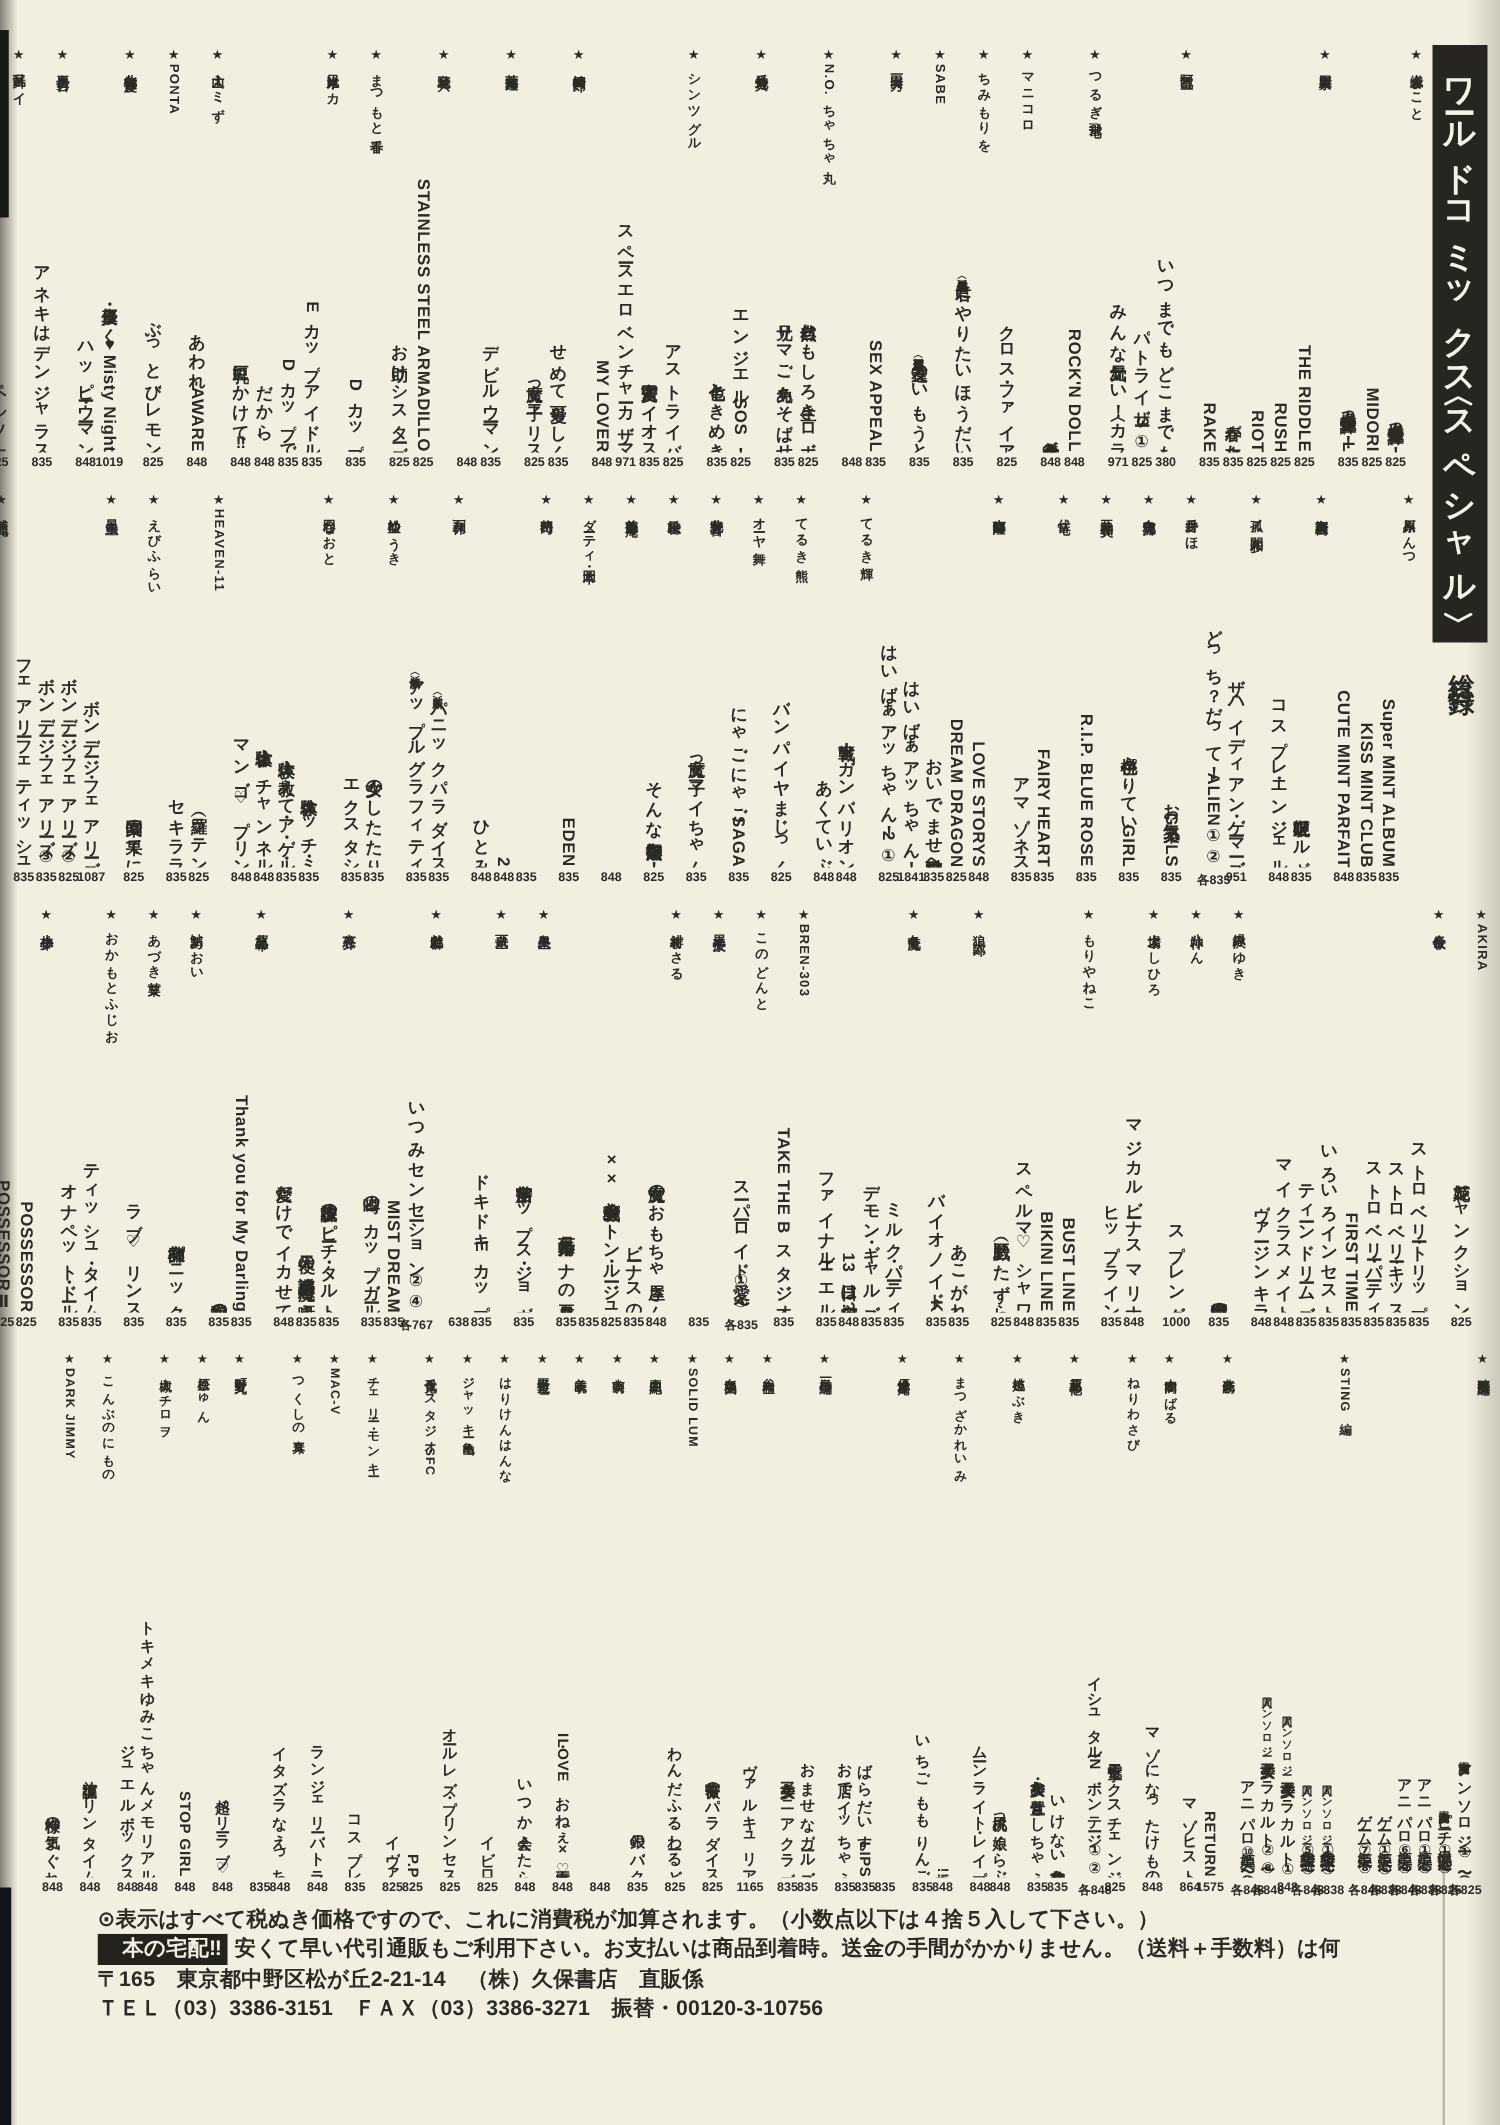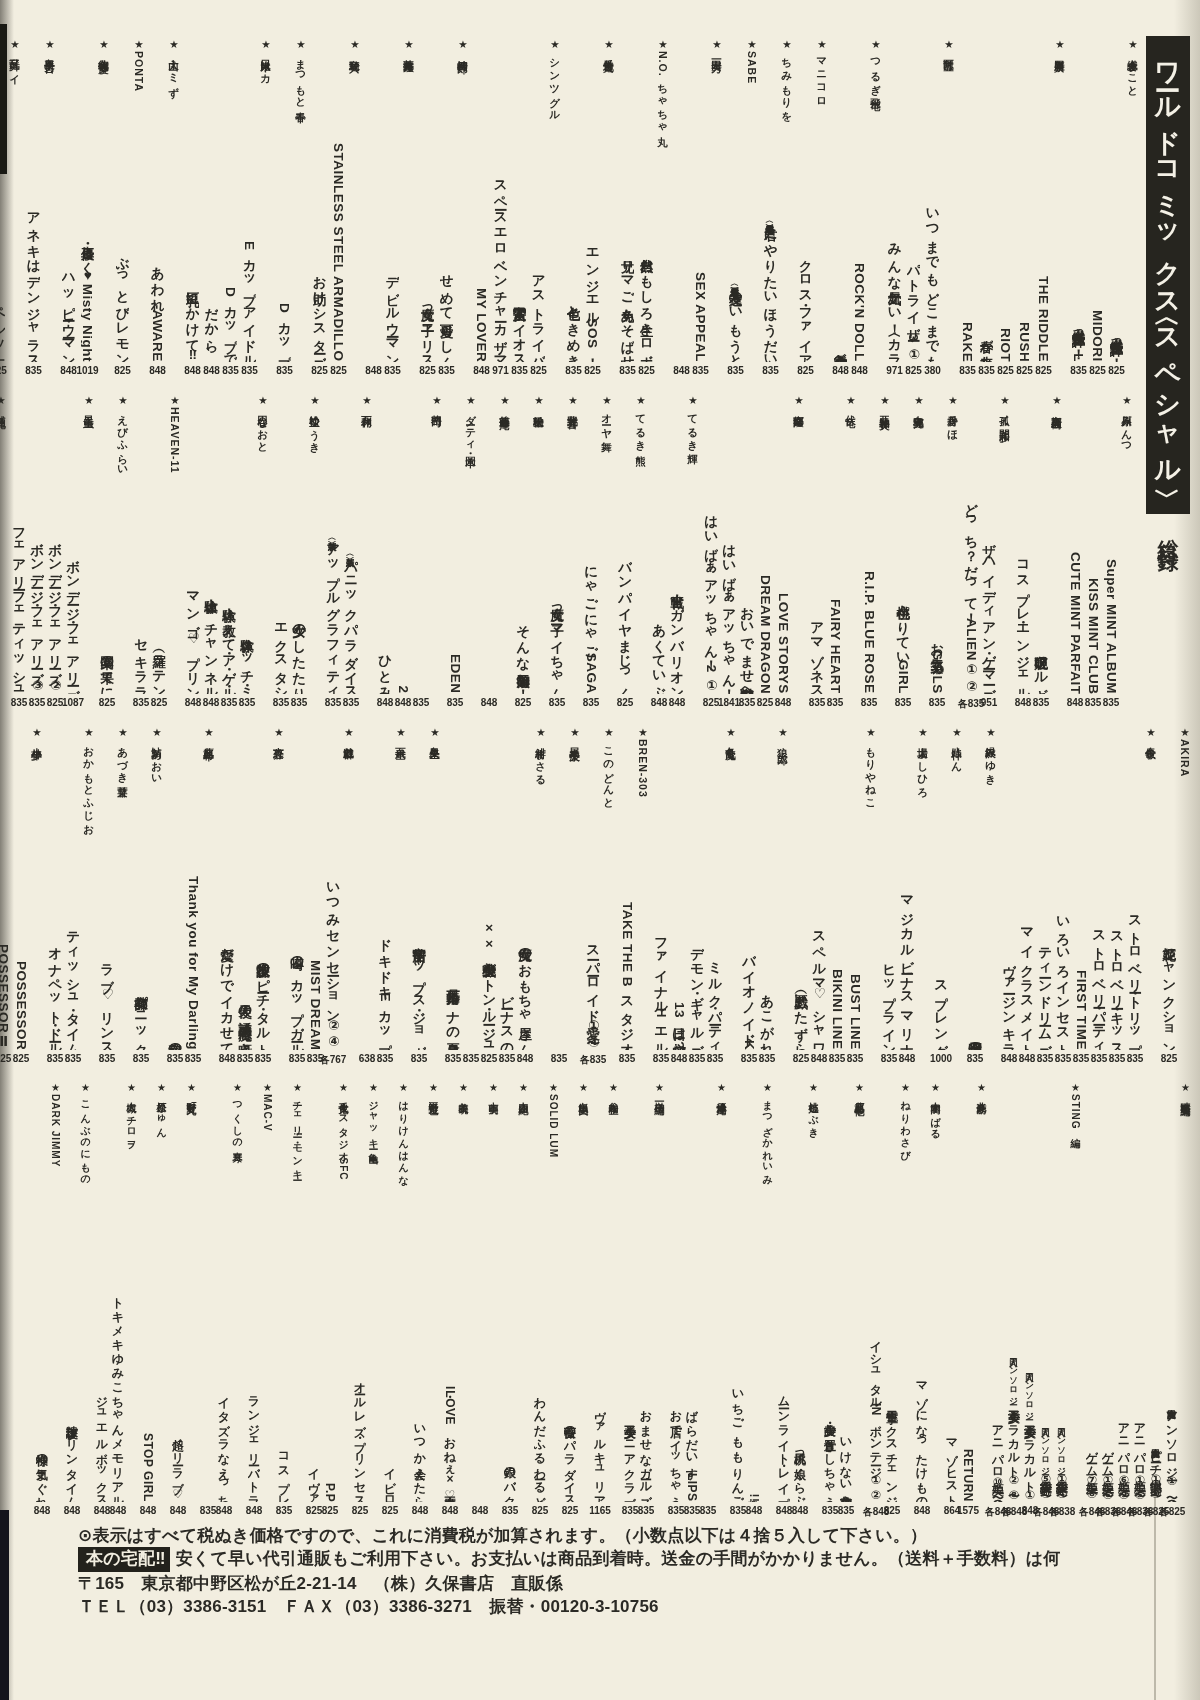--- a/index.html
+++ b/index.html
@@ -34,21 +34,21 @@
   .ttext{margin-top:auto;writing-mode:vertical-rl;text-orientation:mixed;line-height:1;
          font-size:13.5px;font-weight:600;letter-spacing:.5px;max-height:calc(100% - 46px);overflow:hidden;}
   .b4 .ttext{font-size:12px;}
   .pre{font-size:8.5px;font-weight:600;letter-spacing:0;}
   .price{height:15px;font-size:10px;font-weight:700;writing-mode:horizontal-tb;
          white-space:nowrap;margin-top:3px;}
 
   .footer{position:absolute;left:34px;right:24px;top:1524px;font-size:17px;line-height:1.37;
           letter-spacing:.2px;font-weight:600;margin-left:44px;}
   .footer .fline{white-space:nowrap;overflow:hidden;}
-  .badge{display:inline-block;background:#23221c;color:#f2eee0;padding:0 4px 1px 8px;font-weight:700;margin-right:6px;}
+  .badge{display:inline-block;background:#23221c;color:#f2eee0;padding:0 4px 1px 20px;font-weight:700;margin-right:6px;}
 </style>
 </head>
 <body>
 
 <div class="page">
   <div class="paper-shade"></div>
   <div class="edge-nick-top"></div>
   <div class="edge-nick-bottom"></div>
   <div class="crease"></div>
 

